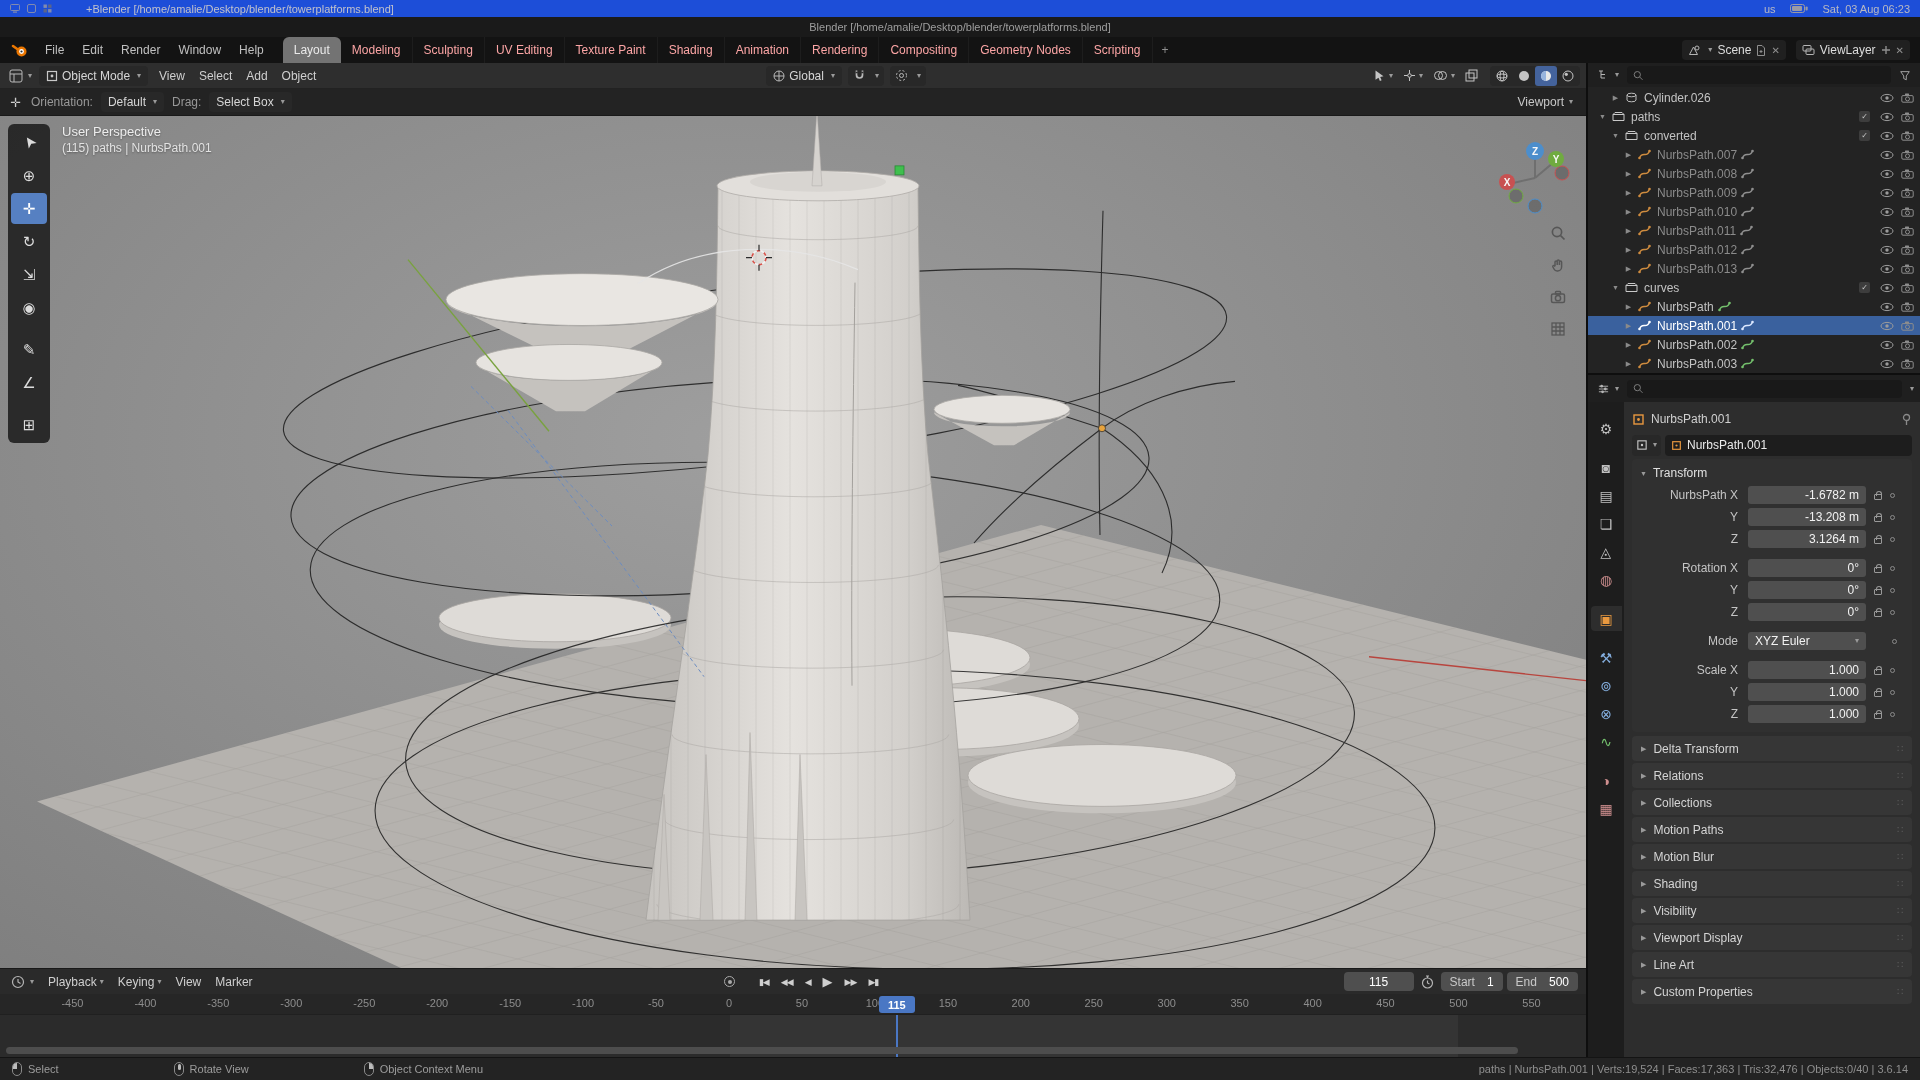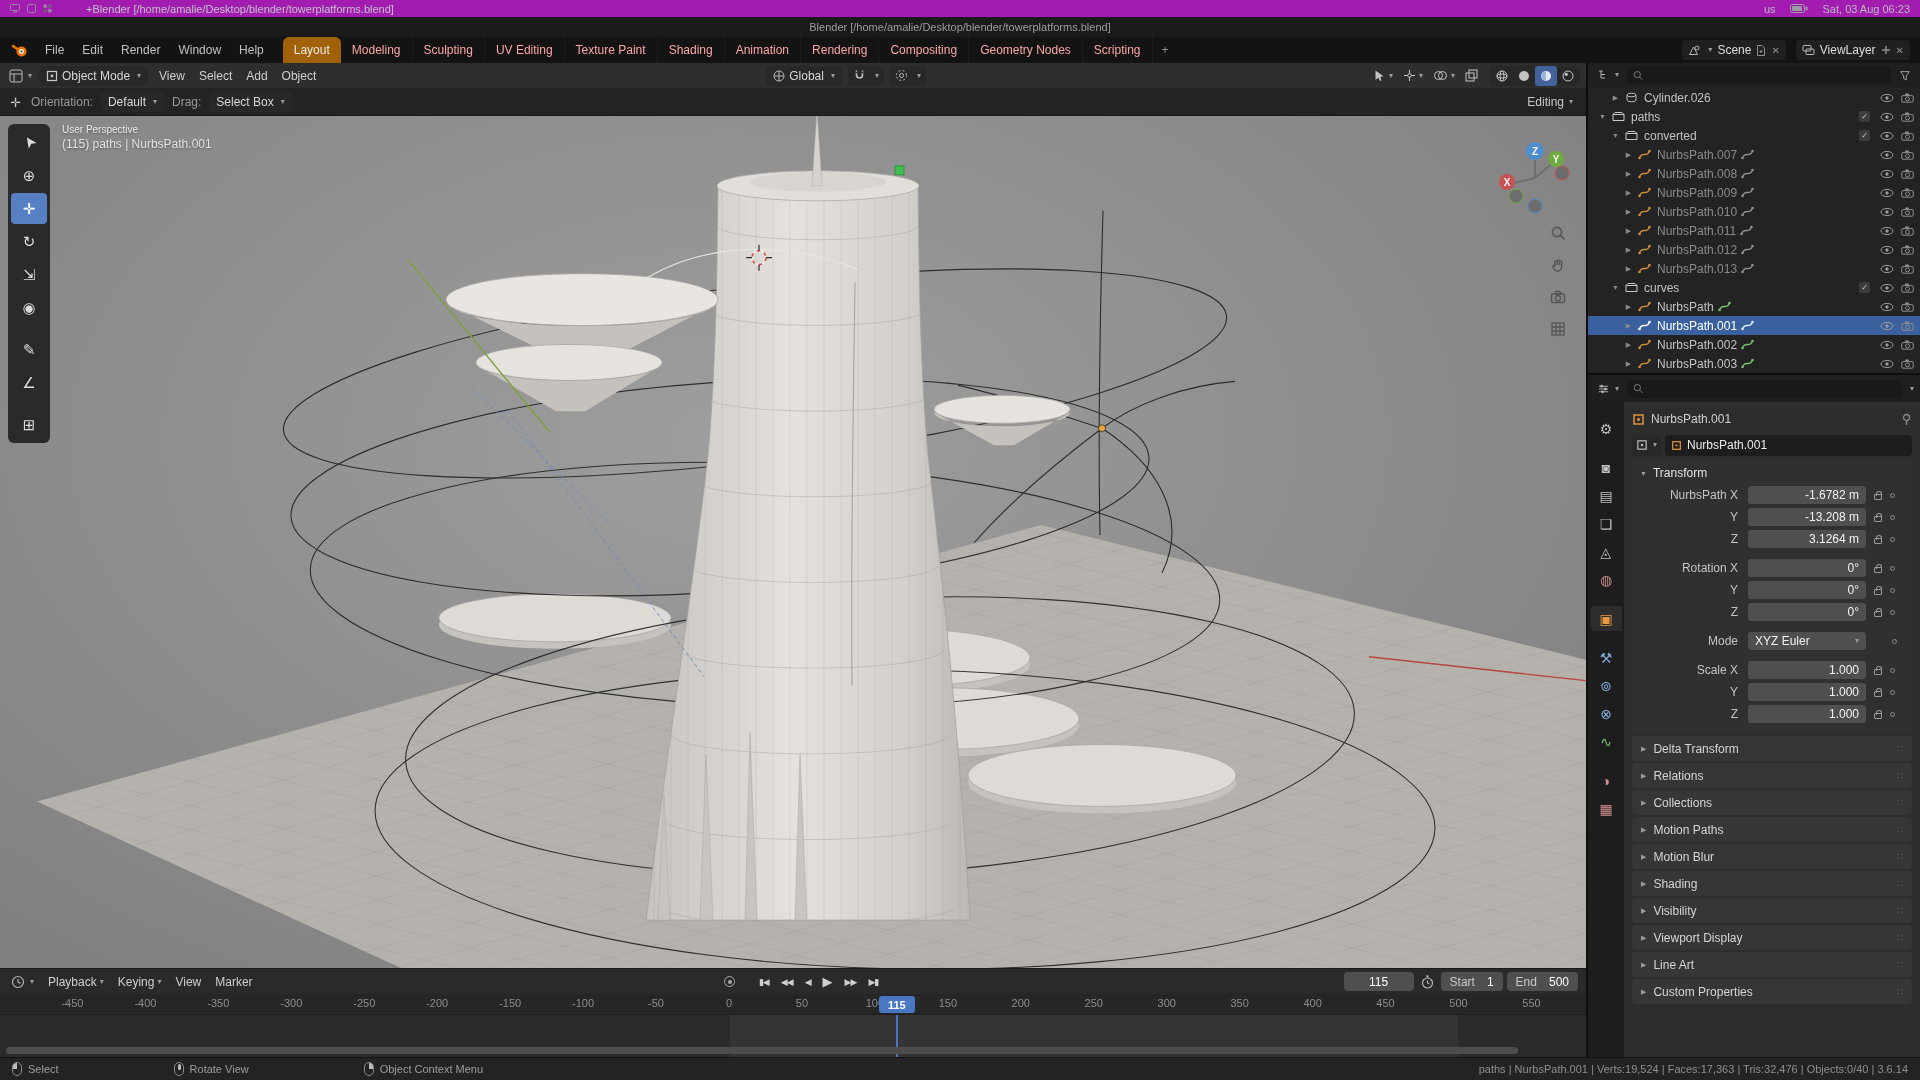--- a/index.html
+++ b/index.html
@@ -7,36 +7,36 @@
   body{font-family:"Liberation Sans","DejaVu Sans",sans-serif;font-size:12px;color:#c8c8c8;}
   button{font:inherit;color:inherit;background:none;border:none;cursor:default;display:flex;align-items:center;}
   input{font:inherit;color:#ddd;background:transparent;border:none;outline:none;width:100%;}
   svg{display:block;}
   .flex{flex:1;}
   .caret{font-size:8px;color:#9a9a9a;margin-left:3px;line-height:1;}
 
   .screen{width:1920px;height:1080px;display:flex;flex-direction:column;}
 
   
-  .os-bar{height:17px;background:#a21caf;display:flex;align-items:center;padding:0 10px;font-size:11px;color:#b9b9c3;gap:8px;flex:none;}
+  .os-bar{height:17px;background:#1d4ed8;display:flex;align-items:center;padding:0 10px;font-size:11px;color:#b9b9c3;gap:8px;flex:none;}
   .os-icons{display:flex;gap:7px;align-items:center;opacity:.8;}
   .os-title{margin-left:26px;color:#c2c2cc;white-space:nowrap;}
   .os-right{margin-left:auto;display:flex;gap:14px;align-items:center;}
 
   
   .title-bar{height:20px;background:#1a1a1a;display:flex;align-items:center;justify-content:center;font-size:11px;color:#9e9e9e;flex:none;}
 
   
   .topbar{height:26px;background:#131313;display:flex;align-items:stretch;flex:none;padding:0 4px;}
   .blender-logo{display:flex;align-items:center;padding:0 7px;}
   .menus{display:flex;align-items:stretch;}
   .menu-item{display:flex;align-items:center;padding:0 9px;color:#c0c0c0;}
   .ws-tabs{display:flex;align-items:stretch;margin-left:10px;}
   .ws-tab{display:flex;align-items:center;padding:0 11px;color:#fca5a5;border-right:1px solid #1d1d1d;white-space:nowrap;}
-  .ws-tab.active{background:#a16207;color:#eaeaea;border-radius:6px 6px 0 0;border-right:none;}
+  .ws-tab.active{background:#737373;color:#eaeaea;border-radius:6px 6px 0 0;border-right:none;}
   .ws-add{display:flex;align-items:center;padding:0 9px;color:#8f8f8f;}
   .tb-right{margin-left:auto;display:flex;align-items:center;gap:10px;padding-right:6px;}
   .id-widget{display:flex;align-items:center;gap:5px;background:#202020;border-radius:4px;padding:1px 6px;height:20px;}
   .idw-label{color:#dcdcdc;}
   .idw-btn{display:flex;align-items:center;color:#8f8f8f;font-size:10px;}
 
   
   .main{flex:1;display:flex;min-height:0;}
   .left-col{width:1586px;display:flex;flex-direction:column;min-width:0;}
   .right-col{width:334px;display:flex;flex-direction:column;border-left:2px solid #0e0e0e;flex:none;}
@@ -56,21 +56,21 @@
 
   
   .tool-settings{height:27px;background:#232323;display:flex;align-items:center;gap:8px;padding:0 10px;flex:none;border-bottom:1px solid #191919;}
   .ts-label{color:#989898;}
   .ts-toolglyph{color:#cfcfcf;font-size:13px;margin-right:2px;}
 
   
   .viewport{position:relative;flex:1;min-height:0;background:radial-gradient(ellipse at 46% 38%,#9e9e9e 0%,#8c8c8c 55%,#7d7d7d 100%);overflow:hidden;}
   .scene{position:absolute;inset:0;width:100%;height:100%;}
   .vp-text{position:absolute;left:62px;top:8px;color:#ededed;text-shadow:0 1px 2px rgba(0,0,0,.35);}
-  .vp-text .l1{font-size:10px;}
+  .vp-text .l1{font-size:13px;}
   .vp-text .l2{font-size:12px;color:#e3e3e3;margin-top:2px;}
   .vp-toolbar{position:absolute;left:8px;top:8px;background:rgba(34,34,34,.93);border-radius:6px;padding:3px;display:flex;flex-direction:column;gap:2px;}
   .tool-btn{width:36px;height:31px;display:flex;align-items:center;justify-content:center;border-radius:4px;color:#dcdcdc;}
   .tool-btn.active{background:#5680c2;color:#fff;}
   .tool-btn.gap-after{margin-bottom:9px;}
   .tool-glyph{font-size:15px;line-height:1;}
   .tool-btn[data-name="tool-tweak-select"] .tool-glyph{display:inline-block;transform:rotate(-125deg);}
   .nav-gizmo{position:absolute;right:12px;top:22px;opacity:.95;}
   .gz{font-size:10px;fill:#fff;text-anchor:middle;font-weight:bold;}
   .nav-icons{position:absolute;right:17px;top:106px;display:flex;flex-direction:column;gap:10px;align-items:center;}
@@ -373,21 +373,21 @@
           <span>Default</span>
             <span class="caret">▾</span>
         </button>
         <span class="ts-label" data-name="drag-label">Drag:</span>
         <button class="pill" data-name="drag-dropdown">
           <span>Select Box</span>
             <span class="caret">▾</span>
         </button>
         <span class="flex"></span>
         <button class="icon-btn" data-name="options-dropdown">
-          <span>Editing</span>
+          <span>Viewport</span>
             <span class="caret">▾</span>
         </button>
       </div>
 
       <div class="viewport" data-name="viewport-3d">
         <svg class="scene" viewBox="0 0 1586 854" preserveAspectRatio="none" data-name="viewport-scene">
           <defs>
             <clipPath id="groundClip">
                 <polygon points="37,687 1041,410 1586,545 1586,854 401,854"></polygon>
               </clipPath>

